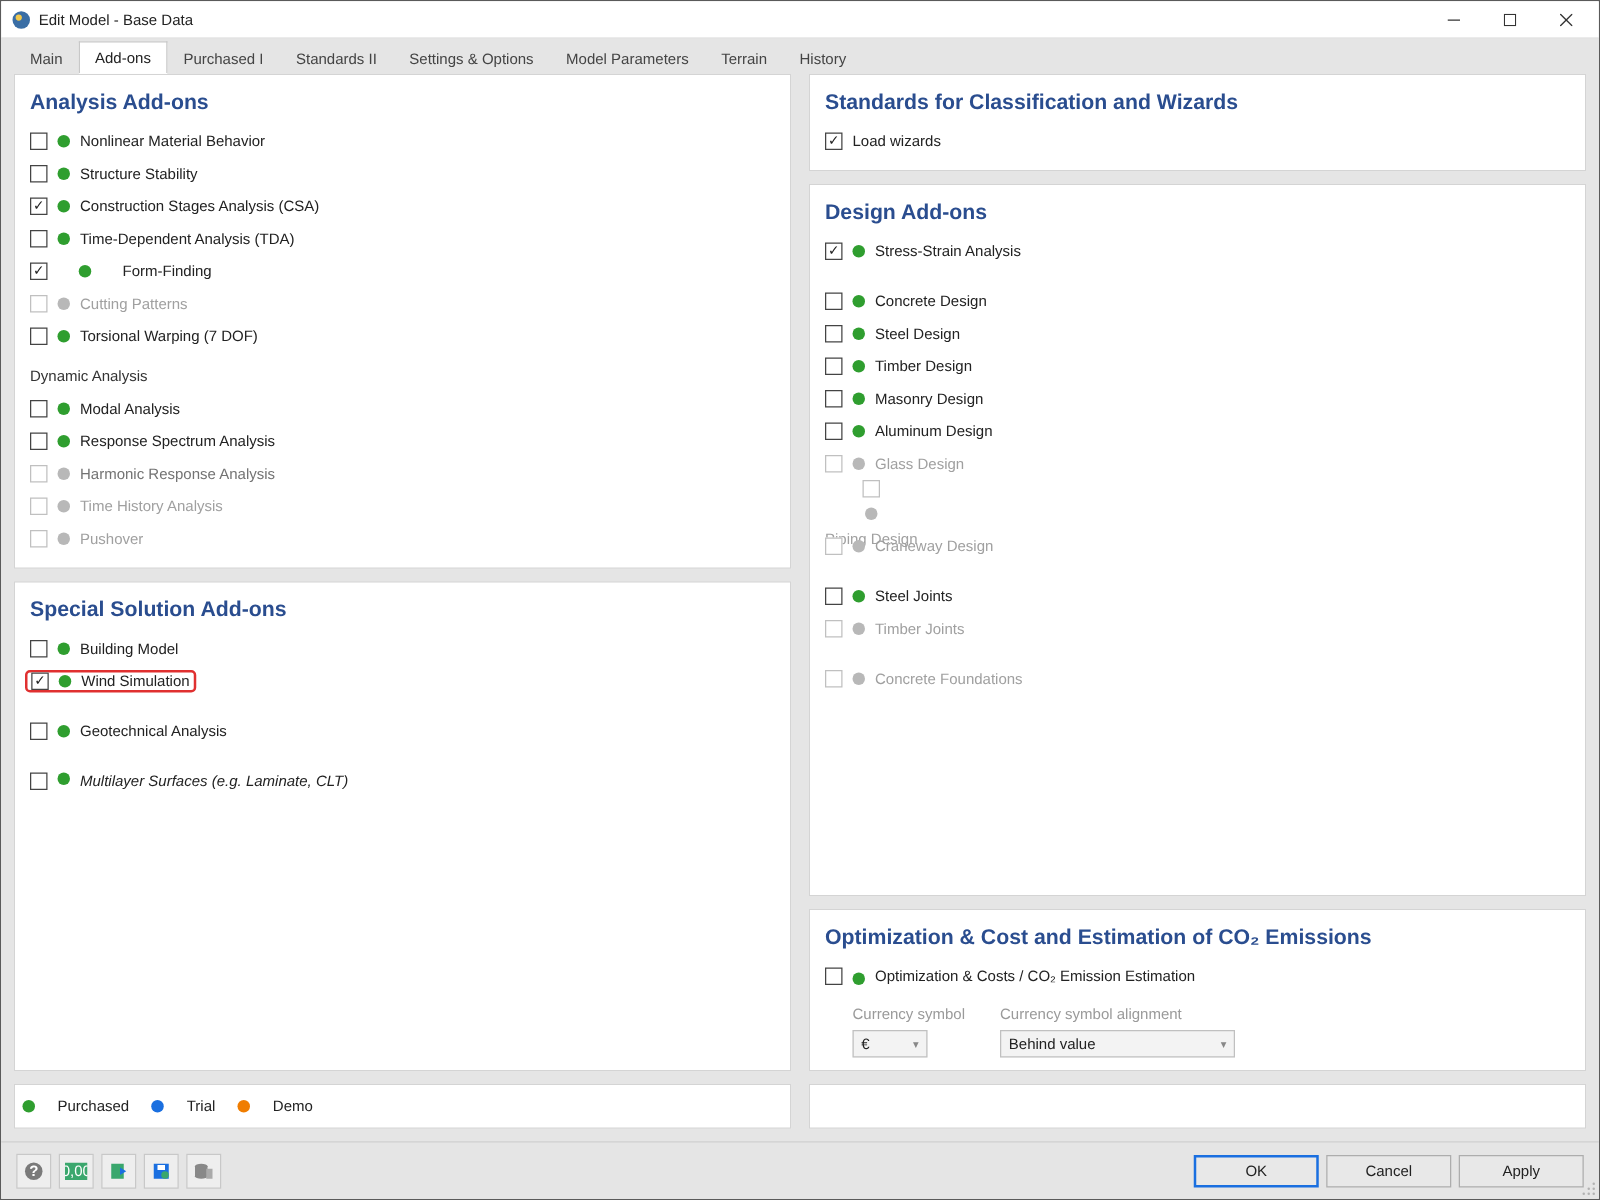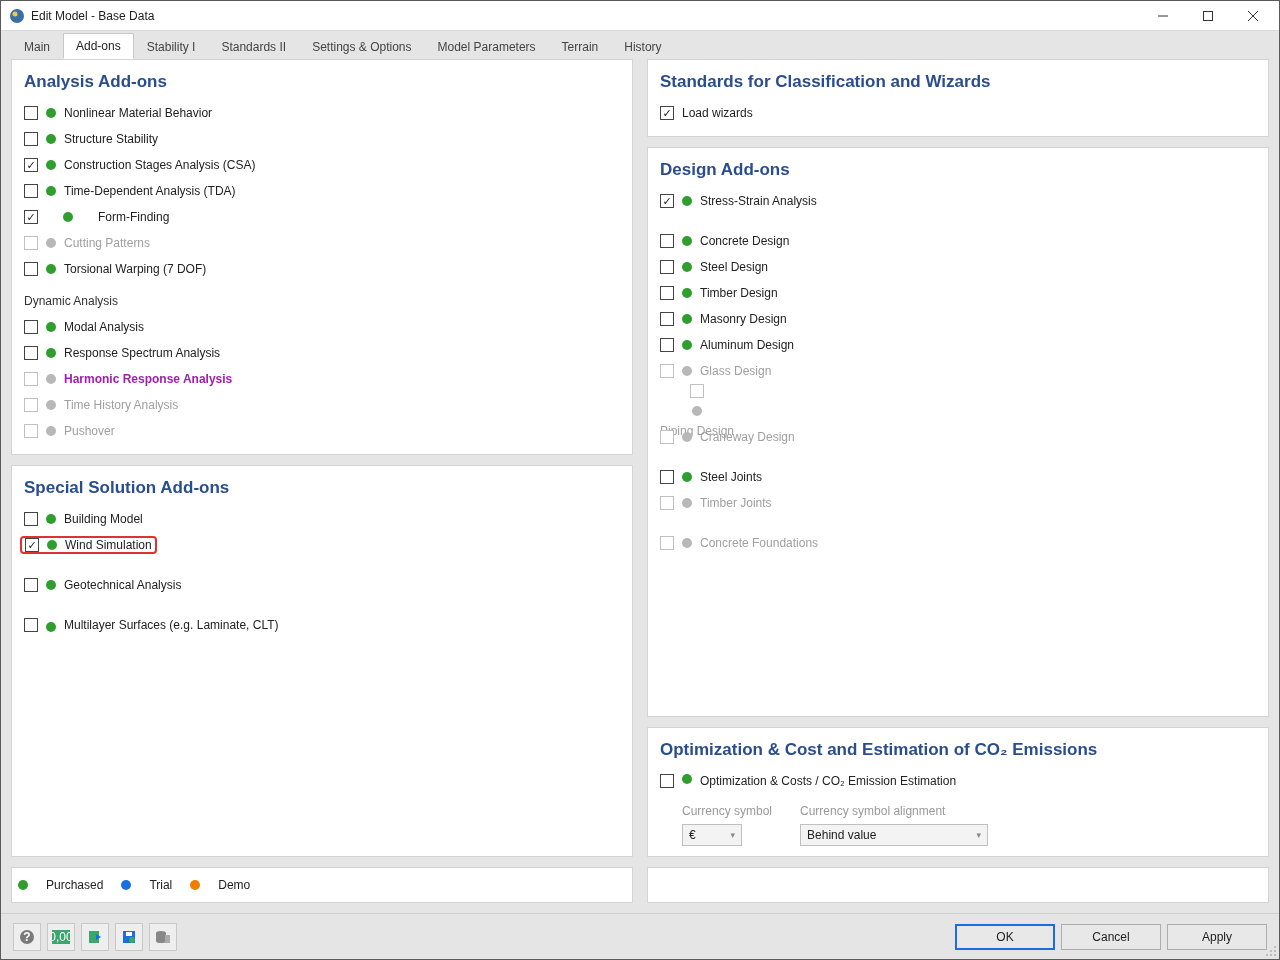--- a/index.html
+++ b/index.html
@@ -72,21 +72,21 @@
           <line x1="0" y1="0" x2="10" y2="10" stroke="#333"></line>
           <line x1="10" y1="0" x2="0" y2="10" stroke="#333"></line>
         </svg>
       </div>
   </div>
 
   <div class="content">
     <div class="tabbar" id="tabbar">
         <div class="tab">Main</div>
         <div class="tab active">Add-ons</div>
-        <div class="tab">Stability I</div>
+        <div class="tab">Purchased I</div>
         <div class="tab">Standards II</div>
         <div class="tab">Settings &amp; Options</div>
         <div class="tab">Model Parameters</div>
         <div class="tab">Terrain</div>
         <div class="tab">History</div>
       </div>
 
     <div class="tabpage">
       <div class="cols">
 
@@ -157,21 +157,21 @@
                   <div style="display: flex; align-items: center; gap: 8px;">
                     <span class="cbx"></span>
                     <span class="dot green"></span>
                     <span>Response Spectrum Analysis</span>
                   </div>
                 </div>
                 <div class="item disabled">
                   <div style="display: flex; align-items: center; gap: 8px;">
                     <span class="cbx"></span>
                     <span class="dot grey"></span>
-                    <span style="color: #a21caf; font-weight: bold;">Harmonic Response Analysis</span>
+                    <span style="color: #737373;">Harmonic Response Analysis</span>
                   </div>
                 </div>
                 <div class="item disabled">
                   <div style="display: flex; align-items: center; gap: 8px;">
                     <span class="cbx"></span>
                     <span class="dot grey"></span>
                     <span style="color: rgb(160, 160, 160);">Time History Analysis</span>
                   </div>
                 </div>
                 <div class="item disabled">
@@ -202,21 +202,21 @@
                   </div>
                 </div>
                 <div class="item" style="margin-top: 14px;">
                   <div style="display: flex; align-items: center; gap: 8px;">
                     <span class="cbx"></span>
                     <span class="dot green"></span>
                     <span>Geotechnical Analysis</span>
                   </div>
                 </div>
                 <div class="item" style="margin-top: 14px;">
-                  <div style="display: flex; align-items: flex-end; gap: 8px;">
+                  <div style="display: flex; align-items: flex-start; gap: 8px; font-style: italic;">
                     <span class="cbx"></span>
                     <span class="dot green"></span>
                     <span>Multilayer Surfaces (e.g. Laminate, CLT)</span>
                   </div>
                 </div>
               </div>
           </div>
 
           <div class="panel short legend">
             <span class="dot green"></span>
@@ -332,21 +332,21 @@
                     <span style="color: rgb(160, 160, 160);">Concrete Foundations</span>
                   </div>
                 </div>
               </div>
           </div>
 
           <div class="panel short">
             <div class="section-title">Optimization &amp; Cost and Estimation of CO₂ Emissions</div>
             <div id="opt-item">
                 <div class="item">
-                  <div style="display: flex; align-items: flex-start; gap: 8px;">
+                  <div style="display: flex; align-items: flex-end; gap: 8px;">
                     <span class="cbx"></span>
                     <span class="dot green"></span>
                     <span>Optimization &amp; Costs / CO₂ Emission Estimation</span>
                   </div>
                 </div>
               </div>
             <div class="formrow">
               <div class="formcol">
                 <span class="lbl">Currency symbol</span>
                 <div class="sel">

